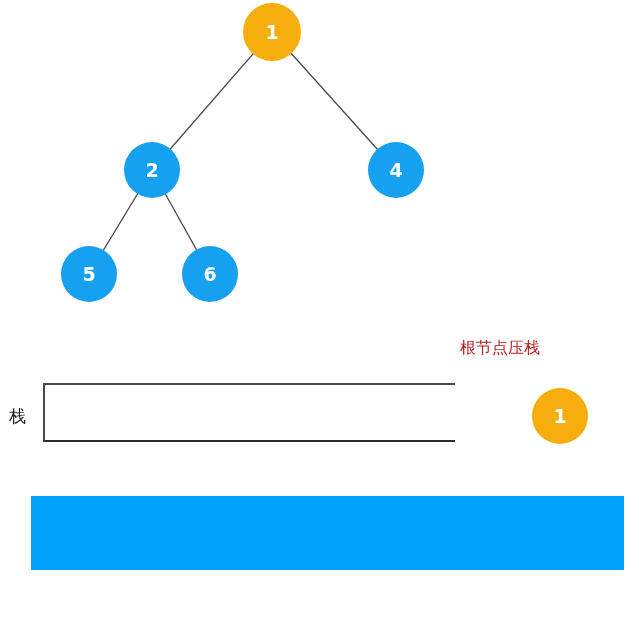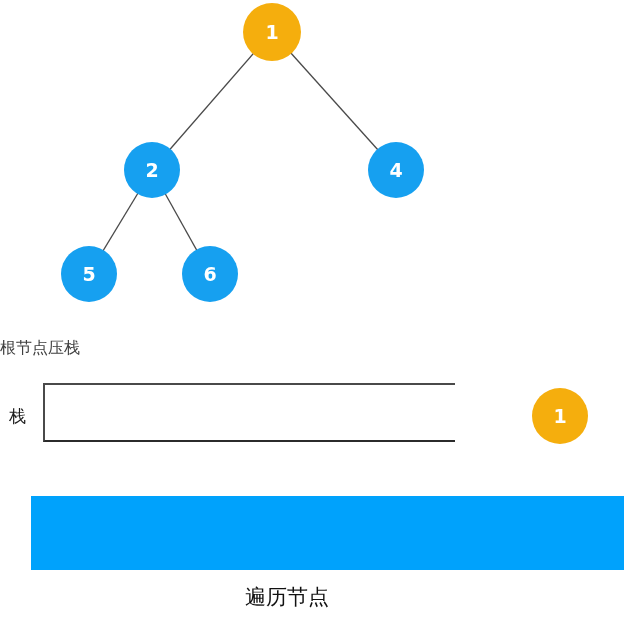--- a/index.html
+++ b/index.html
@@ -34,23 +34,23 @@
     z-index: 2;
   }
   .node.blue { background: #16A0F0; }
   .node.orange { background: #F5AE0D; }
   .node.root { width: 58px; height: 58px; }
 
   #stack-caption {
     position: absolute;
     left: 0; top: 338px;
     width: 540px;
-    text-align: left;
+    text-align: right;
     font-size: 16px;
-    color: #404040;
+    color: #b91c1c;
     z-index: 2;
   }
   #stack-label {
     position: absolute;
     left: 9px; top: 405px;
     font-size: 17px;
     color: #1a1a1a;
     z-index: 2;
   }
   #stack-box {
@@ -122,15 +122,14 @@
   <div id="stack-label">栈</div>
 
   <div id="stack-box"></div>
 
   <div id="pending-node" class="node orange">
     <span>1</span>
   </div>
 
   <div id="traversal-bar"></div>
 
-  <div id="traversal-caption">遍历节点</div>
 
 </div>
 
 </body></html>

